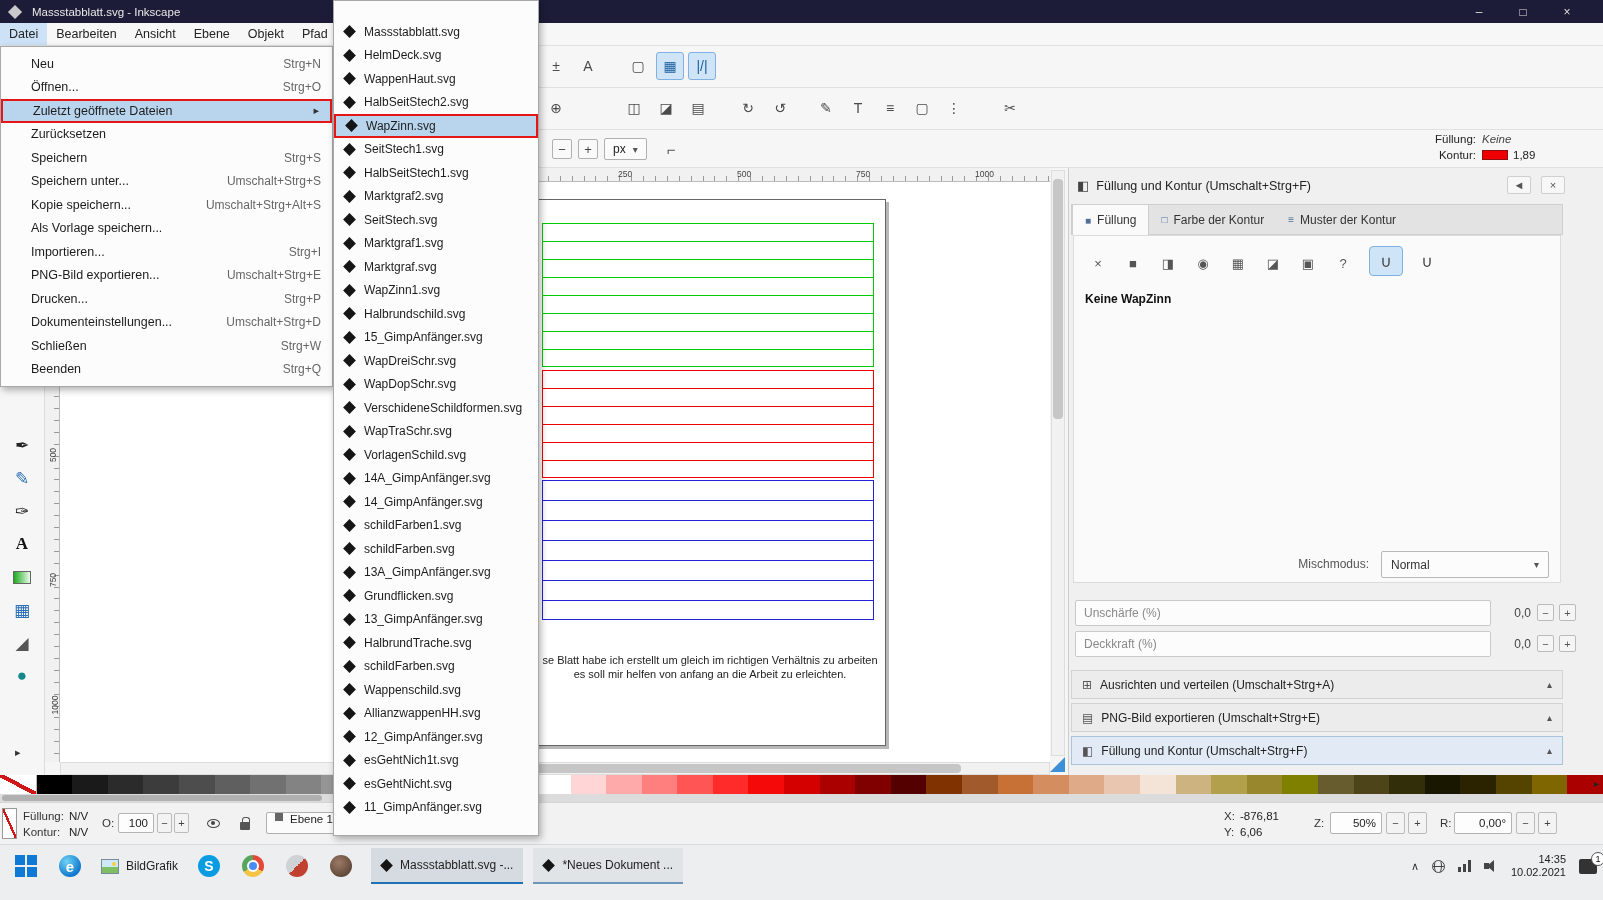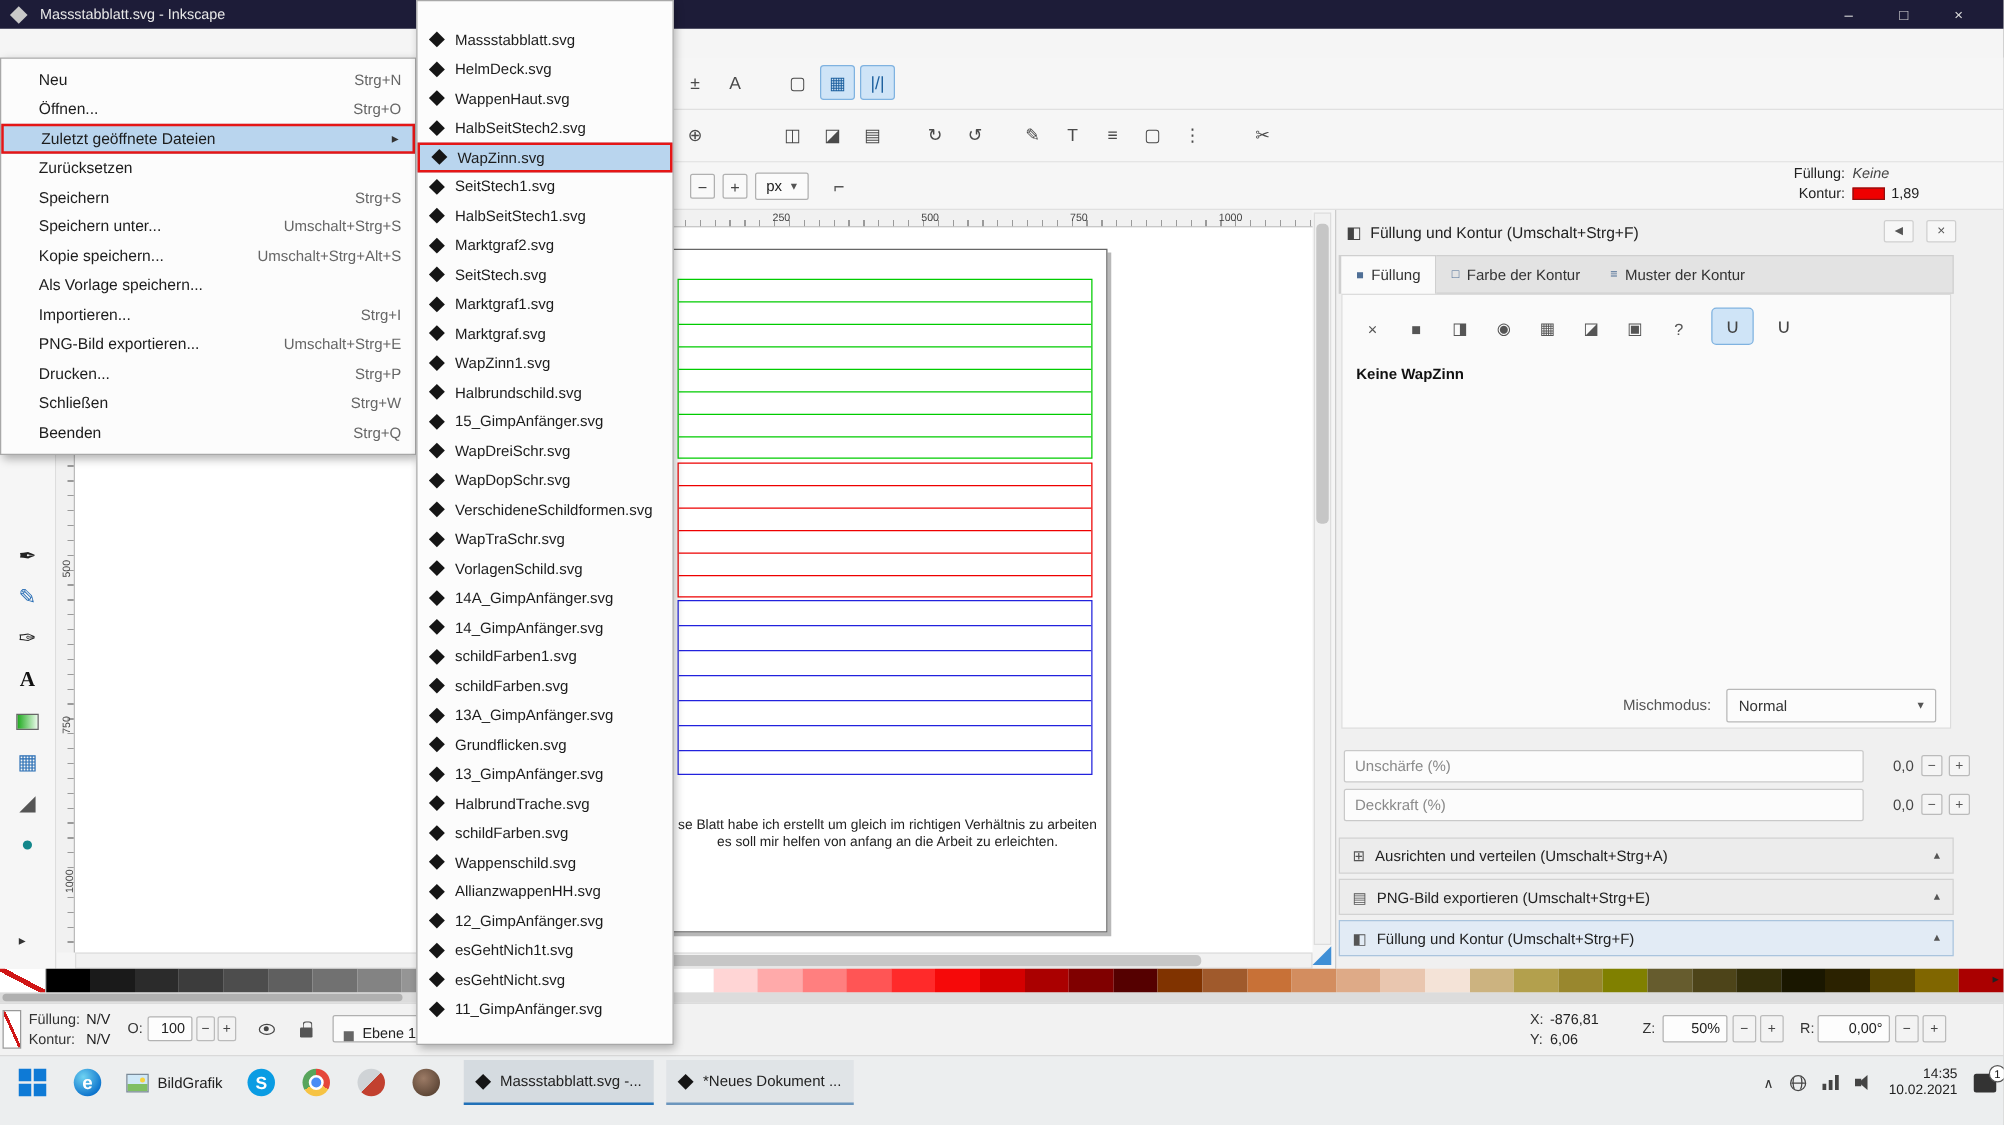--- a/index.html
+++ b/index.html
@@ -123,21 +123,21 @@
 .sb-btn{position:absolute;border:1px solid #bbb;background:#f3f3f3;border-radius:2px;display:flex;align-items:center;justify-content:center;font-size:11px;color:#444}
 #sb-ominus{left:157px;top:10px;width:15px;height:20px}
 #sb-oplus{left:174px;top:10px;width:15px;height:20px}
 .sb-flat{position:absolute;top:8px;width:26px;height:24px;display:flex;align-items:center;justify-content:center;border-radius:3px}
 #sb-eye{left:200px}
 #sb-lock{left:232px}
 .eye-icon{width:13px;height:9px;border:1.5px solid #444;border-radius:50%;position:relative}
 .eye-icon::after{content:"";position:absolute;inset:1.5px 3.5px;background:#444;border-radius:50%}
 .lock-icon{width:10px;height:8px;background:#555;border-radius:1px;position:relative;margin-top:5px}
 .lock-icon::before{content:"";position:absolute;top:-5px;left:1.5px;width:6px;height:5px;border:1.5px solid #555;border-bottom:none;border-radius:3px 3px 0 0}
-#sb-layer{position:absolute;left:266px;top:9px;width:112px;height:22px;background:#fbfbfb;border:1px solid #b0b0b0;border-radius:2px;display:flex;align-items:flex-end;gap:7px;padding:0 8px}
+#sb-layer{position:absolute;left:266px;top:9px;width:112px;height:22px;background:#fbfbfb;border:1px solid #b0b0b0;border-radius:2px;display:flex;align-items:flex-start;gap:7px;padding:0 8px}
 #sb-layer .dot{width:8px;height:8px;background:#666}
 #sb-layer .caret{margin-left:auto;font-size:10px;color:#555}
 #sb-xy{position:absolute;left:1224px;top:5px;line-height:16px}
 #sb-xy .l{display:inline-block;width:16px;color:#333}
 #sb-xy .n{display:inline-block;width:52px;text-align:left;color:#222}
 #sb-zlabel{position:absolute;left:1314px;top:14px;color:#333}
 #sb-zspin{left:1330px;top:9px;width:52px;height:22px}
 #sb-zminus{left:1386px;top:9px;width:19px;height:22px}
 #sb-zplus{left:1408px;top:9px;width:19px;height:22px}
 #sb-rlabel{position:absolute;left:1440px;top:14px;color:#333}
@@ -199,20 +199,29 @@
   <div id="titlebar">
     <div class="tb-diamond"></div>
     <div class="title">Massstabblatt.svg - Inkscape</div>
     <div class="win-controls">
       <div class="win-btn">–</div>
       <div class="win-btn">□</div>
       <div class="win-btn">×</div>
     </div>
   </div>
 
+  <div id="menubar">
+      <div class="menu-item active">Datei</div>
+      <div class="menu-item">Bearbeiten</div>
+      <div class="menu-item">Ansicht</div>
+      <div class="menu-item">Ebene</div>
+      <div class="menu-item">Objekt</div>
+      <div class="menu-item">Pfad</div>
+      <div class="menu-item">Text</div>
+    </div>
 
   <div id="toolbar-row1" class="toolbar">
     <div id="toolbar-icons-1">
         <div class="tb-btn">±</div>
         <div class="tb-btn">A</div>
         <div class="tb-spacer" style="width: 18px;"></div>
         <div class="tb-btn">▢</div>
         <div class="tb-btn active">▦</div>
         <div class="tb-btn active">|/|</div>
       </div>
@@ -604,20 +613,24 @@
       </div>
       <div class="fm-item">
         <div class="fm-label">PNG-Bild exportieren...</div>
         <div class="fm-shortcut">Umschalt+Strg+E</div>
       </div>
       <div class="fm-item">
         <div class="fm-label">Drucken...</div>
         <div class="fm-shortcut">Strg+P</div>
       </div>
       <div class="fm-item">
+        <div class="fm-label">Dokumenteinstellungen...</div>
+        <div class="fm-shortcut">Umschalt+Strg+D</div>
+      </div>
+      <div class="fm-item">
         <div class="fm-label">Schließen</div>
         <div class="fm-shortcut">Strg+W</div>
       </div>
       <div class="fm-item">
         <div class="fm-label">Beenden</div>
         <div class="fm-shortcut">Strg+Q</div>
       </div>
     </div>
   <div id="recent-submenu">
       <div class="sm-item">

